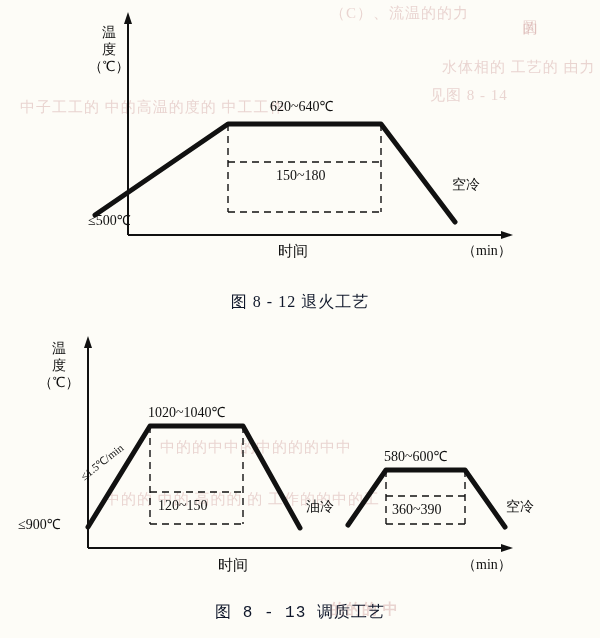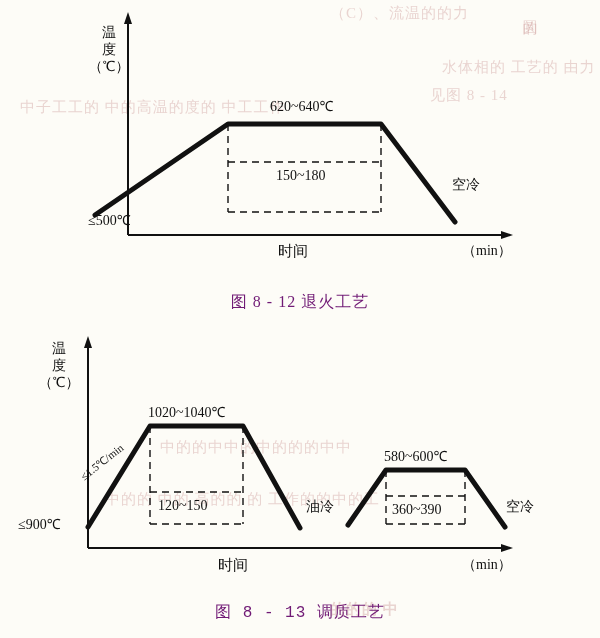--- a/index.html
+++ b/index.html
@@ -38,21 +38,21 @@
   .fig2 { top: 320px; height: 318px; }
 
   svg { display: block; }
 
   .caption {
     position: absolute;
     width: 100%;
     text-align: center;
     font-family: "Liberation Serif", serif;
     font-size: 16px;
-    color: #701a75;
+    color: #0f172a;
     letter-spacing: 1px;
   }
   .axis-ylabel {
     position: absolute;
     font-size: 14px;
     font-family: "Liberation Serif", serif;
     line-height: 17px;
     text-align: center;
     color: #111;
   }

